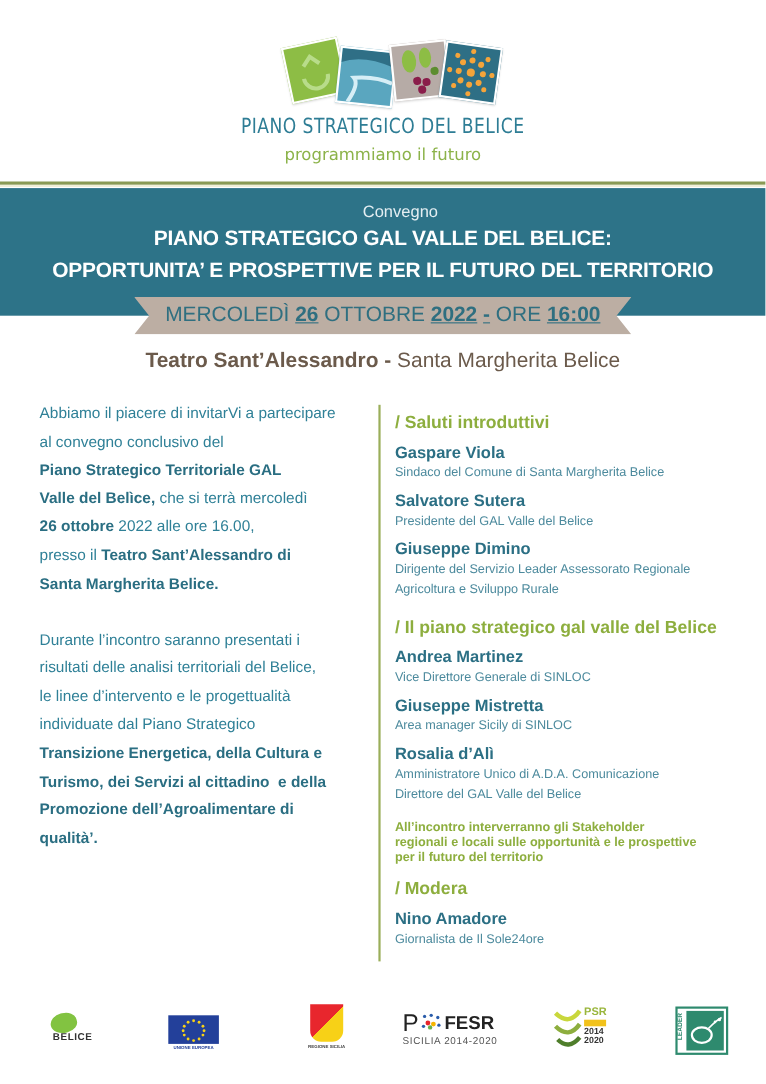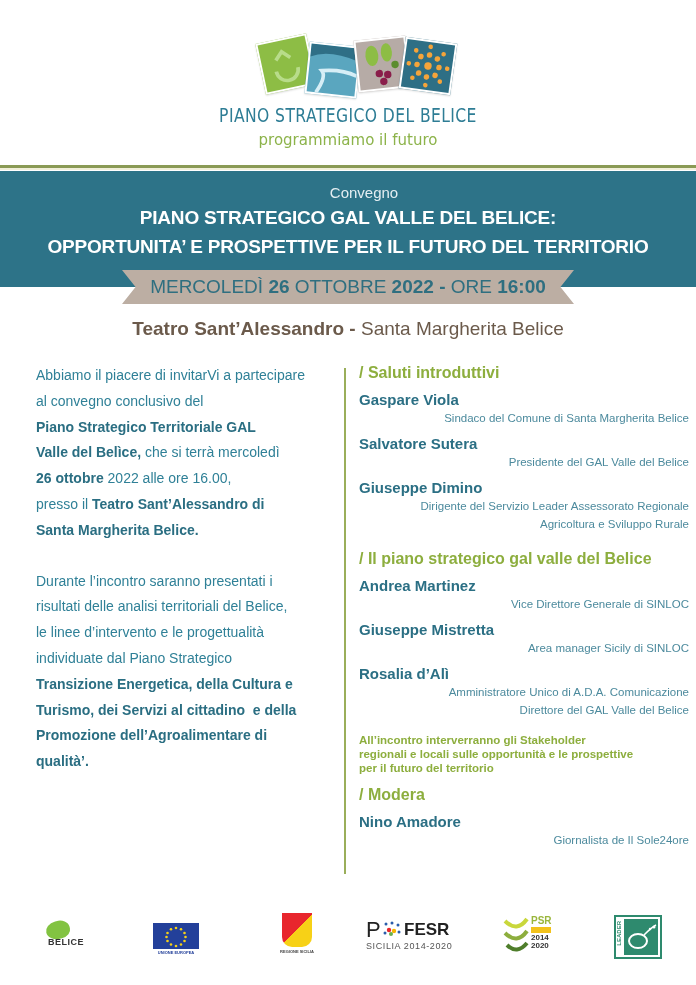--- a/index.html
+++ b/index.html
@@ -24,39 +24,39 @@
   .band { position: absolute; left: 0; top: 171px; width: 696px; height: 116px; background: #2d7388; }
   .band-kicker { position: absolute; left: 0; width: 696px; top: 184px; text-align: center; font-size: 15px; color: #e4eef2; margin-left: 16px; }
   .band-title { position: absolute; left: 0; width: 696px; text-align: center; font-size: 19px; font-weight: bold; color: #ffffff; letter-spacing: -0.2px; }
   .band-title.l1 { top: 207px; }
   .band-title.l2 { top: 236px; }
 
   
   .ribbon { position: absolute; left: 122px; top: 270px; width: 452px; height: 34px; background: #bcaea3;
     clip-path: polygon(0 0, 100% 0, 97% 50%, 100% 100%, 0 100%, 3% 50%); }
   .ribbon-text { position: absolute; left: 122px; top: 276px; width: 452px; text-align: center; font-size: 19px; color: #2f6f80; white-space: nowrap; }
-  .ribbon-text b { font-weight: bold; }
+  .ribbon-text b { font-weight: bold; text-decoration: underline; }
 
   .venue { position: absolute; left: 0; width: 696px; top: 318px; text-align: center; font-size: 19px; color: #6b5a4b; }
   .venue b { font-weight: bold; }
 
   
   .left-col { position: absolute; left: 36px; top: 363px; width: 300px; font-size: 14px; line-height: 25.8px; color: #2f8097; }
   .left-col b { font-weight: bold; color: #2a6e82; text-align: right; }
   .left-col p { white-space: nowrap; }
   .para-gap { height: 25px; }
 
   
   .vdivider { position: absolute; left: 344px; top: 368px; width: 2px; height: 506px; background: #9aae5a; }
 
   
   .right-col { position: absolute; left: 359px; top: 363px; width: 330px; }
-  .section-head { font-size: 16px; font-weight: bold; color: #8dae3e; line-height: 20px; }
+  .section-head { font-size: 16px; font-weight: bold; color: #8dae3e; line-height: 20px; margin-top: 12px; }
   .person-name { font-size: 15px; font-weight: bold; color: #2b6f84; line-height: 19px; margin-top: 7px; }
-  .person-role { font-size: 11.5px; color: #4c8a9d; line-height: 18px; text-align: right; }
+  .person-role { font-size: 11.5px; color: #4c8a9d; line-height: 18px; }
   .sec { margin-bottom: 10px; }
   .note { font-size: 11.5px; font-weight: bold; color: #8dae3e; line-height: 14px; margin: 14px 0 10px 0; }
 
   
   .footer { position: absolute; left: 0; top: 905px; width: 696px; height: 60px; }
   .flogo { position: absolute; }
   .f-belice { left: 34px; top: 16px; width: 52px; height: 30px; }
   .f-belice .leaf { position: absolute; left: 12px; top: 0; width: 24px; height: 18px; background: #82c341; border-radius: 50% 50% 45% 55%; transform: rotate(-15deg); }
   .f-belice .wordmark { position: absolute; left: 14px; top: 16px; font-size: 9px; font-weight: bold; color: #333; letter-spacing: 0.5px; }
   .f-eu { left: 153px; top: 18px; width: 46px; height: 30px; }

